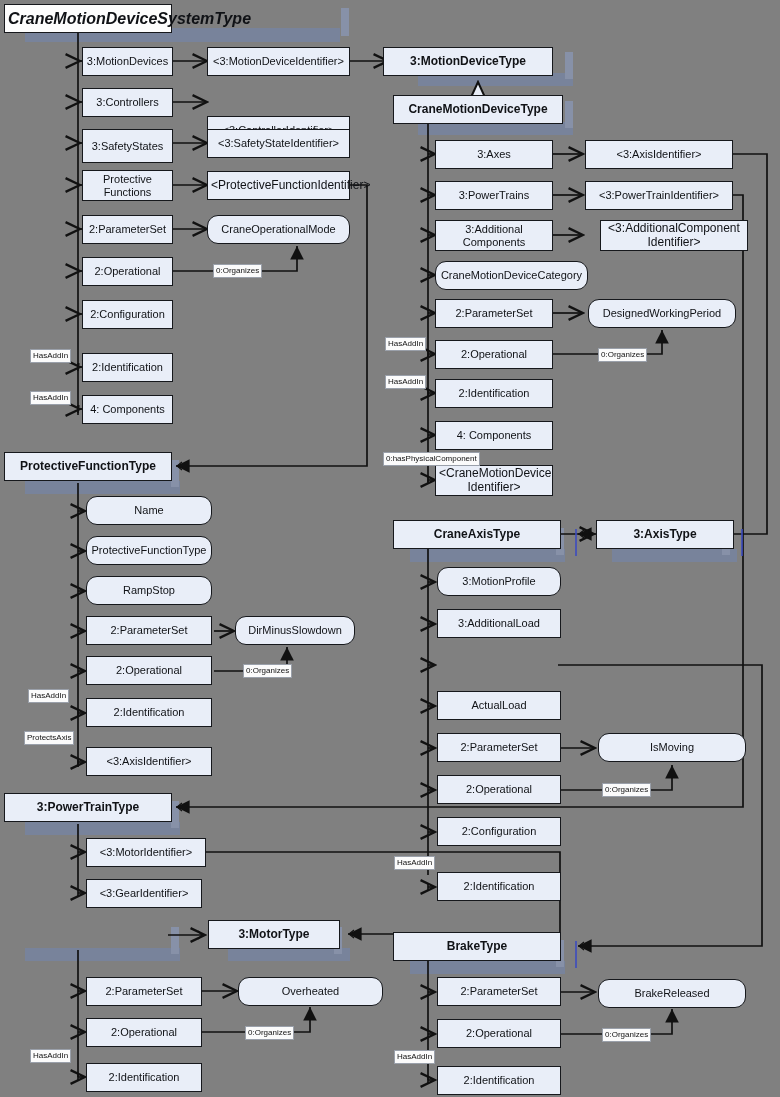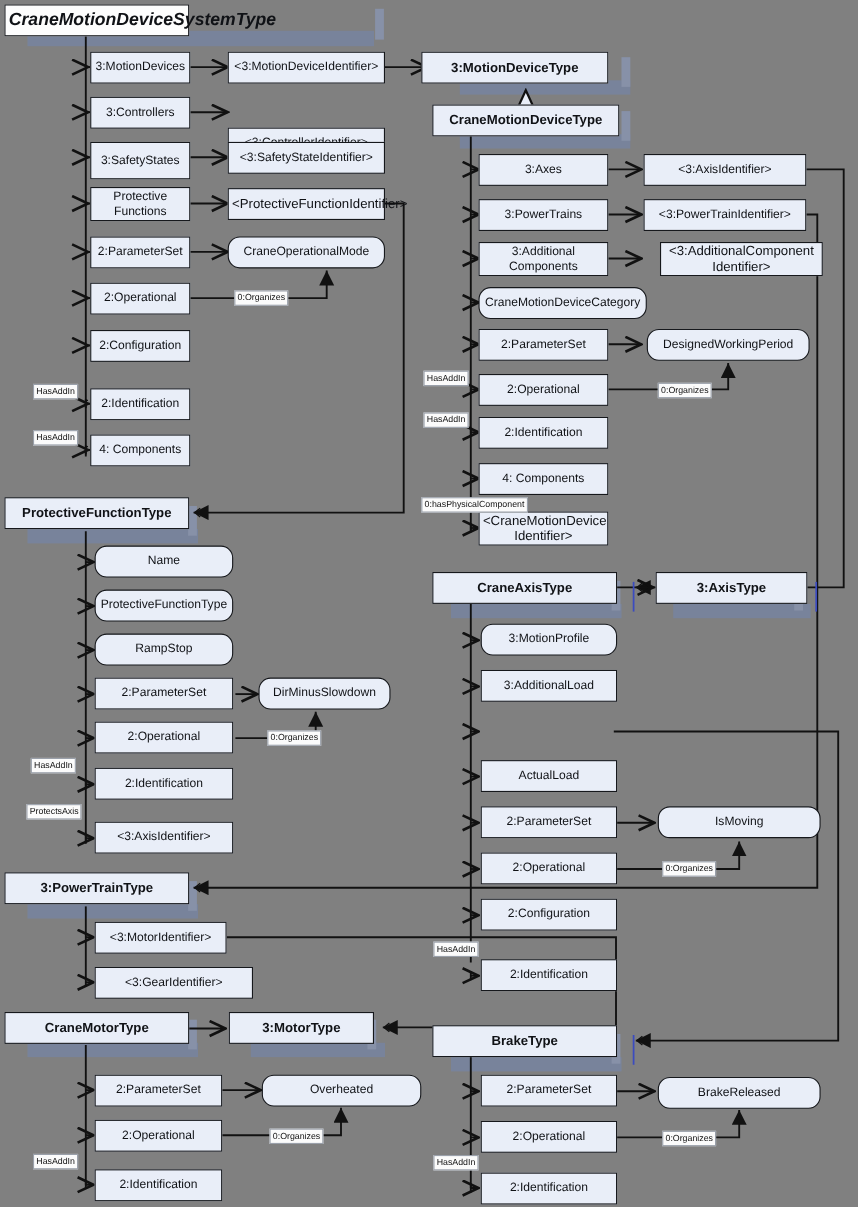--- a/index.html
+++ b/index.html
@@ -343,27 +343,24 @@
   <div class="node" style="left:86px;top:747px;width:126px;height:29px;">
     <span class="lbl">&lt;3:AxisIdentifier&gt;</span>
     </div>
 
   <div class="node type" style="left:4px;top:793px;width:168px;height:29px;">
     <span class="lbl">3:PowerTrainType</span>
     </div>
   <div class="node" style="left:86px;top:838px;width:120px;height:29px;">
     <span class="lbl">&lt;3:MotorIdentifier&gt;</span>
     </div>
-  <div class="node" style="left:86px;top:879px;width:144px;height:29px;justify-content:center;">
+  <div class="node" style="left:86px;top:879px;width:116px;height:29px;justify-content:center;">
     <span class="lbl">&lt;3:GearIdentifier&gt;</span>
     </div>
 
-  <div class="node type" style="left:4px;top:920px;width:168px;height:29px;">
-    <span class="lbl">CraneMotorType</span>
-    </div>
   <div class="node type" style="left:208px;top:920px;width:132px;height:29px;">
     <span class="lbl">3:MotorType</span>
     </div>
 
   <div class="node" style="left:86px;top:977px;width:116px;height:29px;">
     <span class="lbl">2:ParameterSet</span>
     </div>
   <div class="node rounded" style="left:238px;top:977px;width:145px;height:29px;">
     <span class="lbl">Overheated</span>
     </div>

